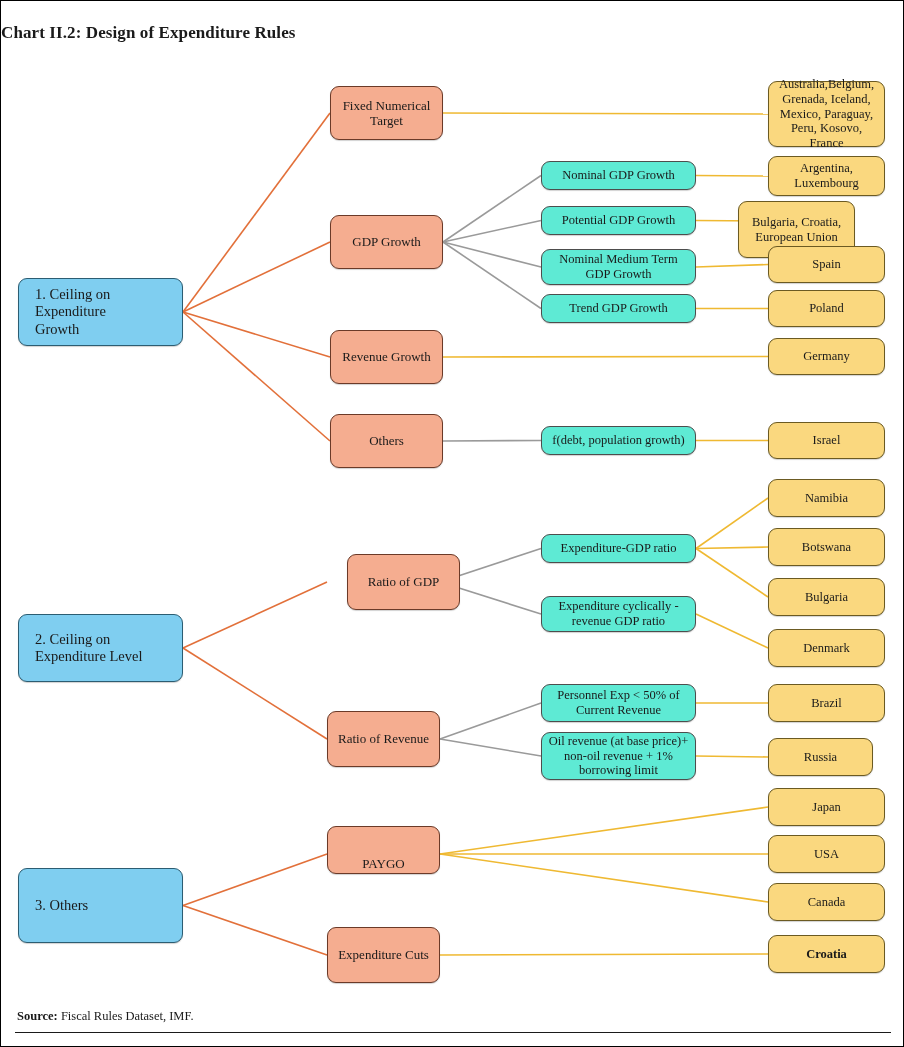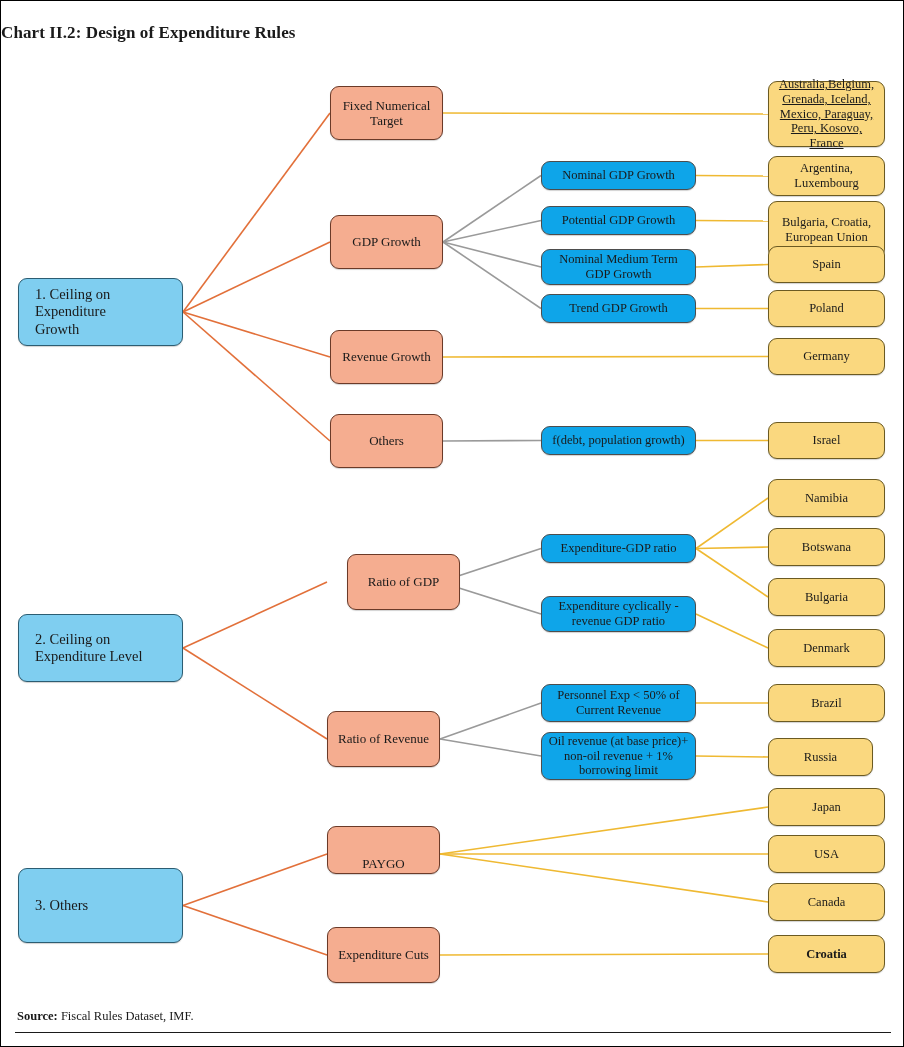--- a/index.html
+++ b/index.html
@@ -27,21 +27,21 @@
     border-radius:9px;
     border:1px solid #3a3a3a;
     color:#1a1a1a;
     line-height:1.18;
     padding:2px 4px;
     box-shadow:0 1px 1px rgba(0,0,0,.18);
   }
   .node.cat{background:#7FCEF0;border-color:#2c5d72;font-size:14.5px;justify-content:flex-start;text-align:left;padding-left:16px;}
   .node.cat .lbl{white-space:pre-line;}
   .node.rule{background:#F5AD90;border-color:#6b3a28;font-size:13px;}
-  .node.detail{background:#0ea5e9;border-color:#4d4d4d;font-size:12.5px;}
+  .node.detail{background:#5eead4;border-color:#4d4d4d;font-size:12.5px;}
   .node.country{background:#FAD87F;border-color:#6b5a22;font-size:12.5px;}
   .node .lbl{display:block;width:100%;}
   #source-rule{
     position:absolute;left:14px;top:1031px;width:876px;height:0;
     border-top:1.5px solid #1a1a1a;
   }
   #source-text{
     position:absolute;left:16px;top:1008px;
     font-size:12.5px;color:#1a1a1a;
   }
@@ -148,27 +148,27 @@
       </div>
       <div class="node detail" style="left: 540px; top: 595px; width: 155px; height: 36px;">
         <span class="lbl">Expenditure cyclically - revenue GDP ratio</span>
       </div>
       <div class="node detail" style="left: 540px; top: 683px; width: 155px; height: 38px;">
         <span class="lbl">Personnel Exp &lt; 50% of Current Revenue</span>
       </div>
       <div class="node detail" style="left: 540px; top: 731px; width: 155px; height: 48px;">
         <span class="lbl">Oil revenue (at base price)+ non-oil revenue + 1% borrowing limit</span>
       </div>
-      <div class="node country" style="left: 767px; top: 80px; width: 117px; height: 66px; text-decoration: underline;">
+      <div class="node country" style="left: 767px; top: 80px; width: 117px; height: 66px;">
         <span class="lbl">Australia,Belgium, Grenada, Iceland, Mexico, Paraguay, Peru, Kosovo, France</span>
       </div>
       <div class="node country" style="left: 767px; top: 155px; width: 117px; height: 40px;">
         <span class="lbl">Argentina, Luxembourg</span>
       </div>
-      <div class="node country" style="left: 767px; top: 200px; width: 117px; height: 57px;">
+      <div class="node country" style="left: 737px; top: 200px; width: 117px; height: 57px;">
         <span class="lbl">Bulgaria, Croatia, European Union</span>
       </div>
       <div class="node country" style="left: 767px; top: 245px; width: 117px; height: 37px;">
         <span class="lbl">Spain</span>
       </div>
       <div class="node country" style="left: 767px; top: 289px; width: 117px; height: 37px;">
         <span class="lbl">Poland</span>
       </div>
       <div class="node country" style="left: 767px; top: 337px; width: 117px; height: 37px;">
         <span class="lbl">Germany</span>

